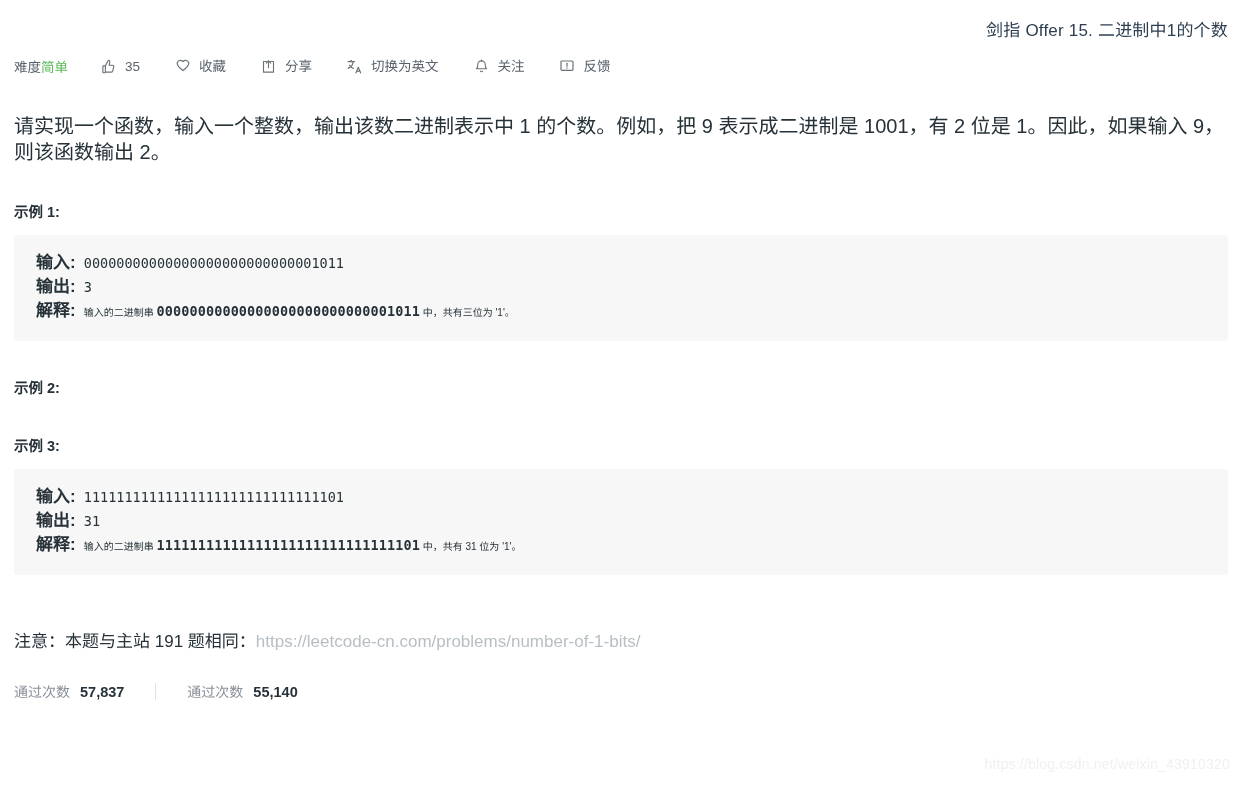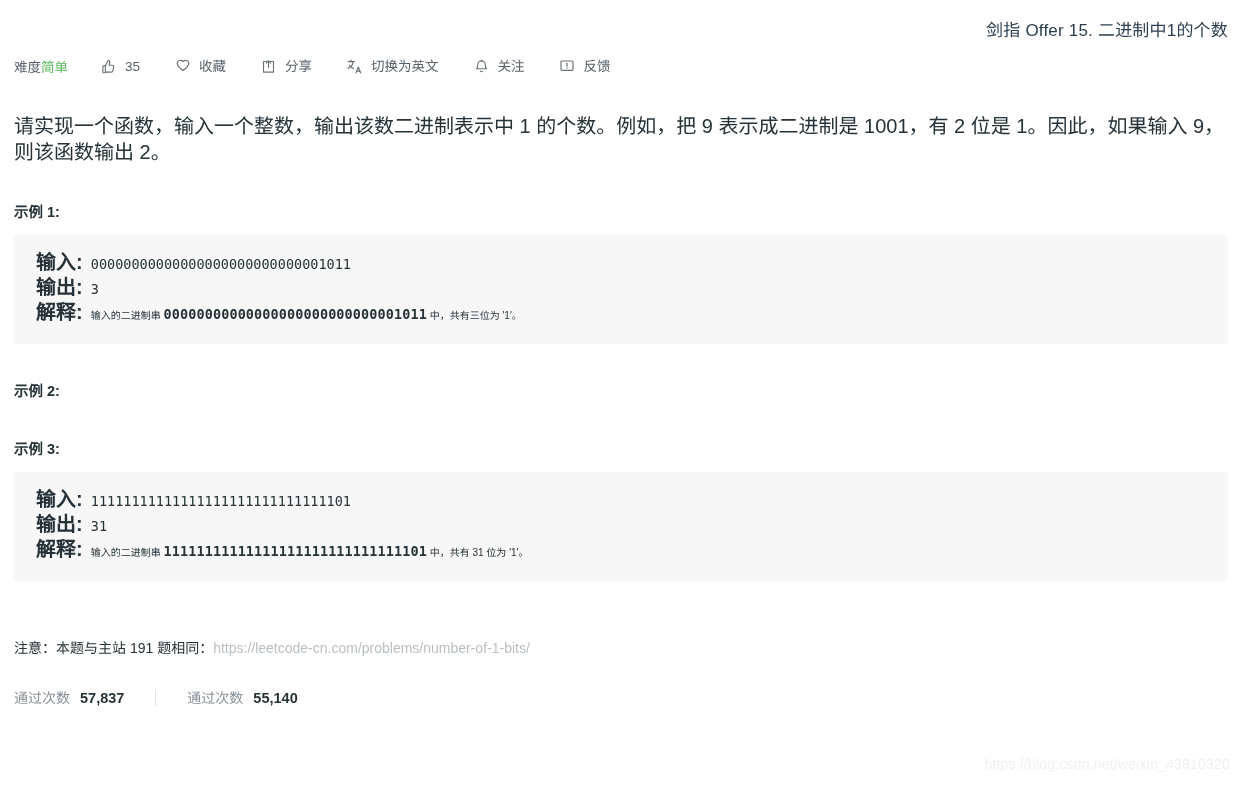--- a/index.html
+++ b/index.html
@@ -107,41 +107,41 @@
     font-family: "DejaVu Sans Mono", "Liberation Mono", monospace;
     font-size: 13.5px;
     line-height: 23px;
     color: #263238;
     padding-left: 22px;
     white-space: pre;
   }
   .code-line .k {
     font-weight: bold;
     font-family: "Liberation Sans", "DejaVu Sans", sans-serif;
-    font-size: 20px;
+    font-size: 17px;
   }
   .code-line .cn {
     font-family: "Liberation Sans", "DejaVu Sans", sans-serif;
     font-size: 10px;
   }
   .code-line .bin {
     font-family: "DejaVu Sans Mono", "Liberation Mono", monospace;
     font-weight: bold;
     font-size: 13.5px;
     letter-spacing: 0.1px;
   }
   .code-line .mono {
     font-family: "DejaVu Sans Mono", "Liberation Mono", monospace;
     font-size: 13.5px;
   }
 
   
   .note {
     margin-top: 55px;
-    font-size: 14px;
+    font-size: 17px;
     line-height: 24px;
     color: #263238;
   }
   .note .link {
     color: #b8bfc4;
     text-decoration: none;
   }
 
   
   .stats {

